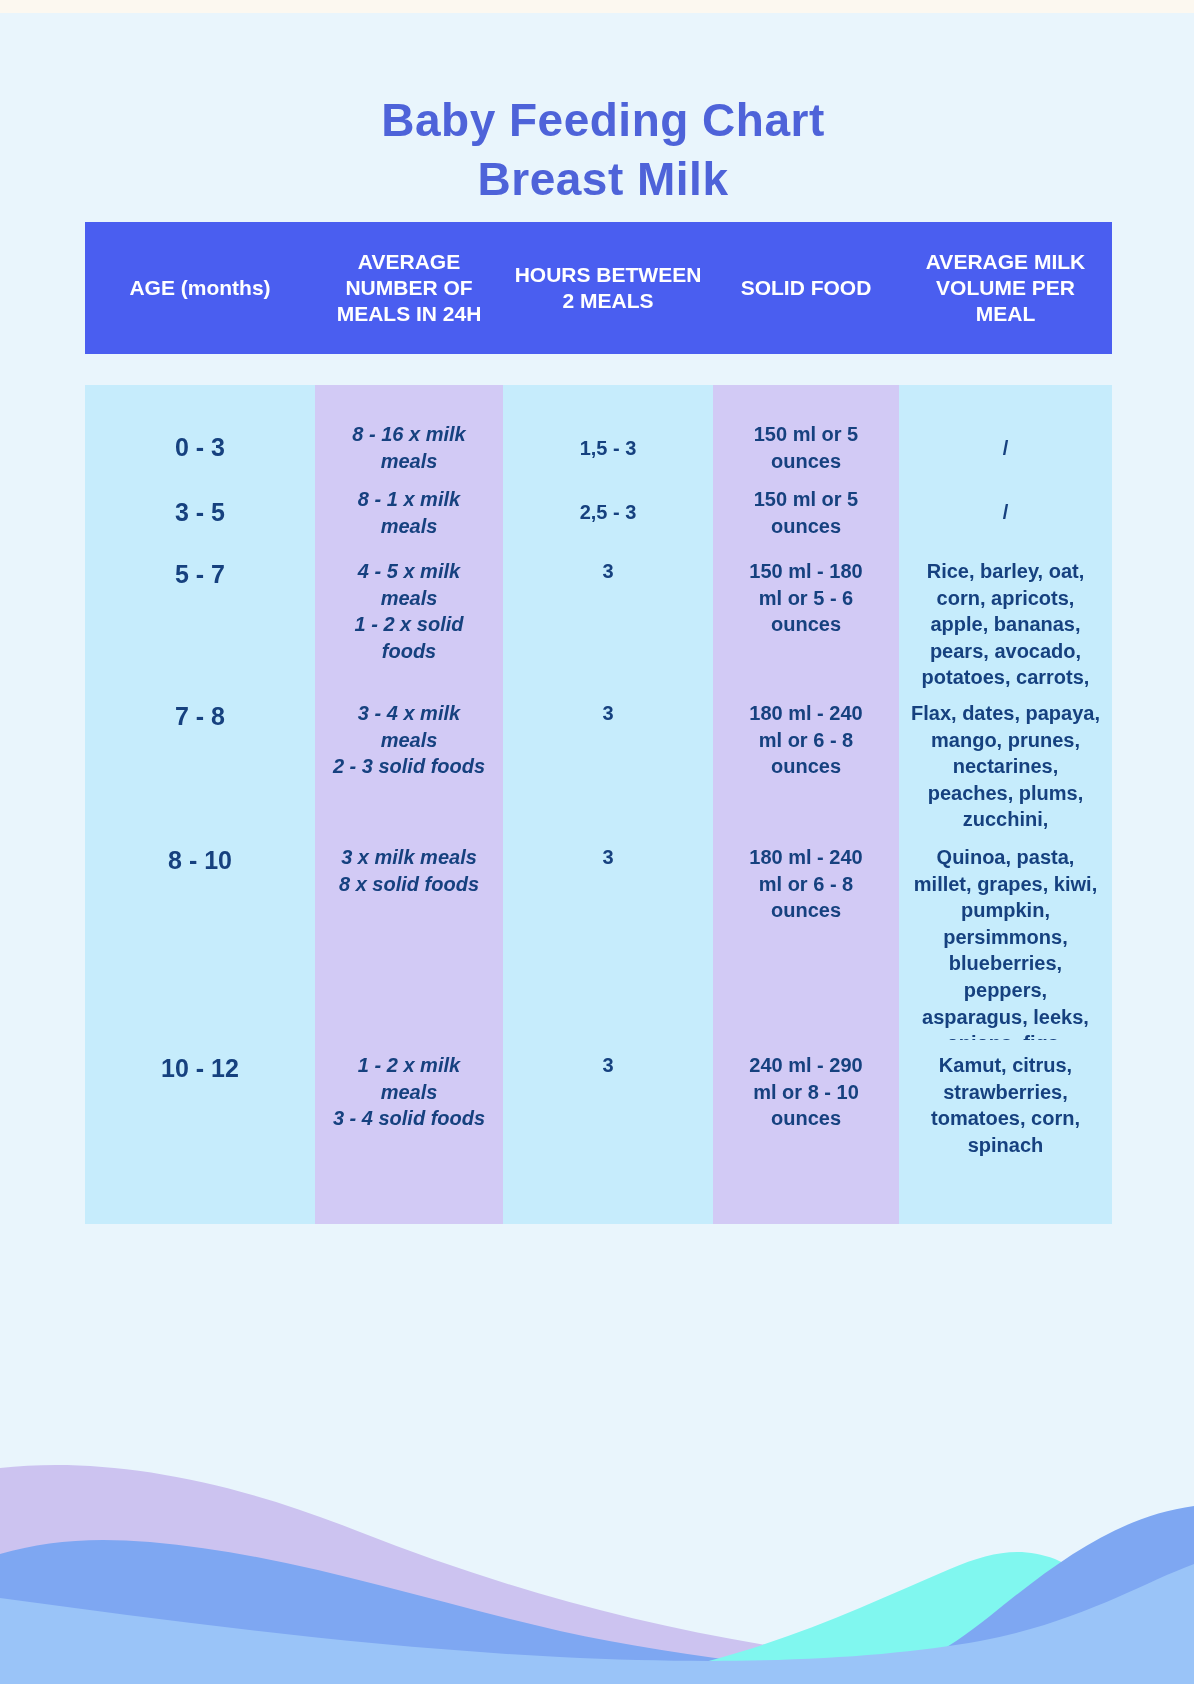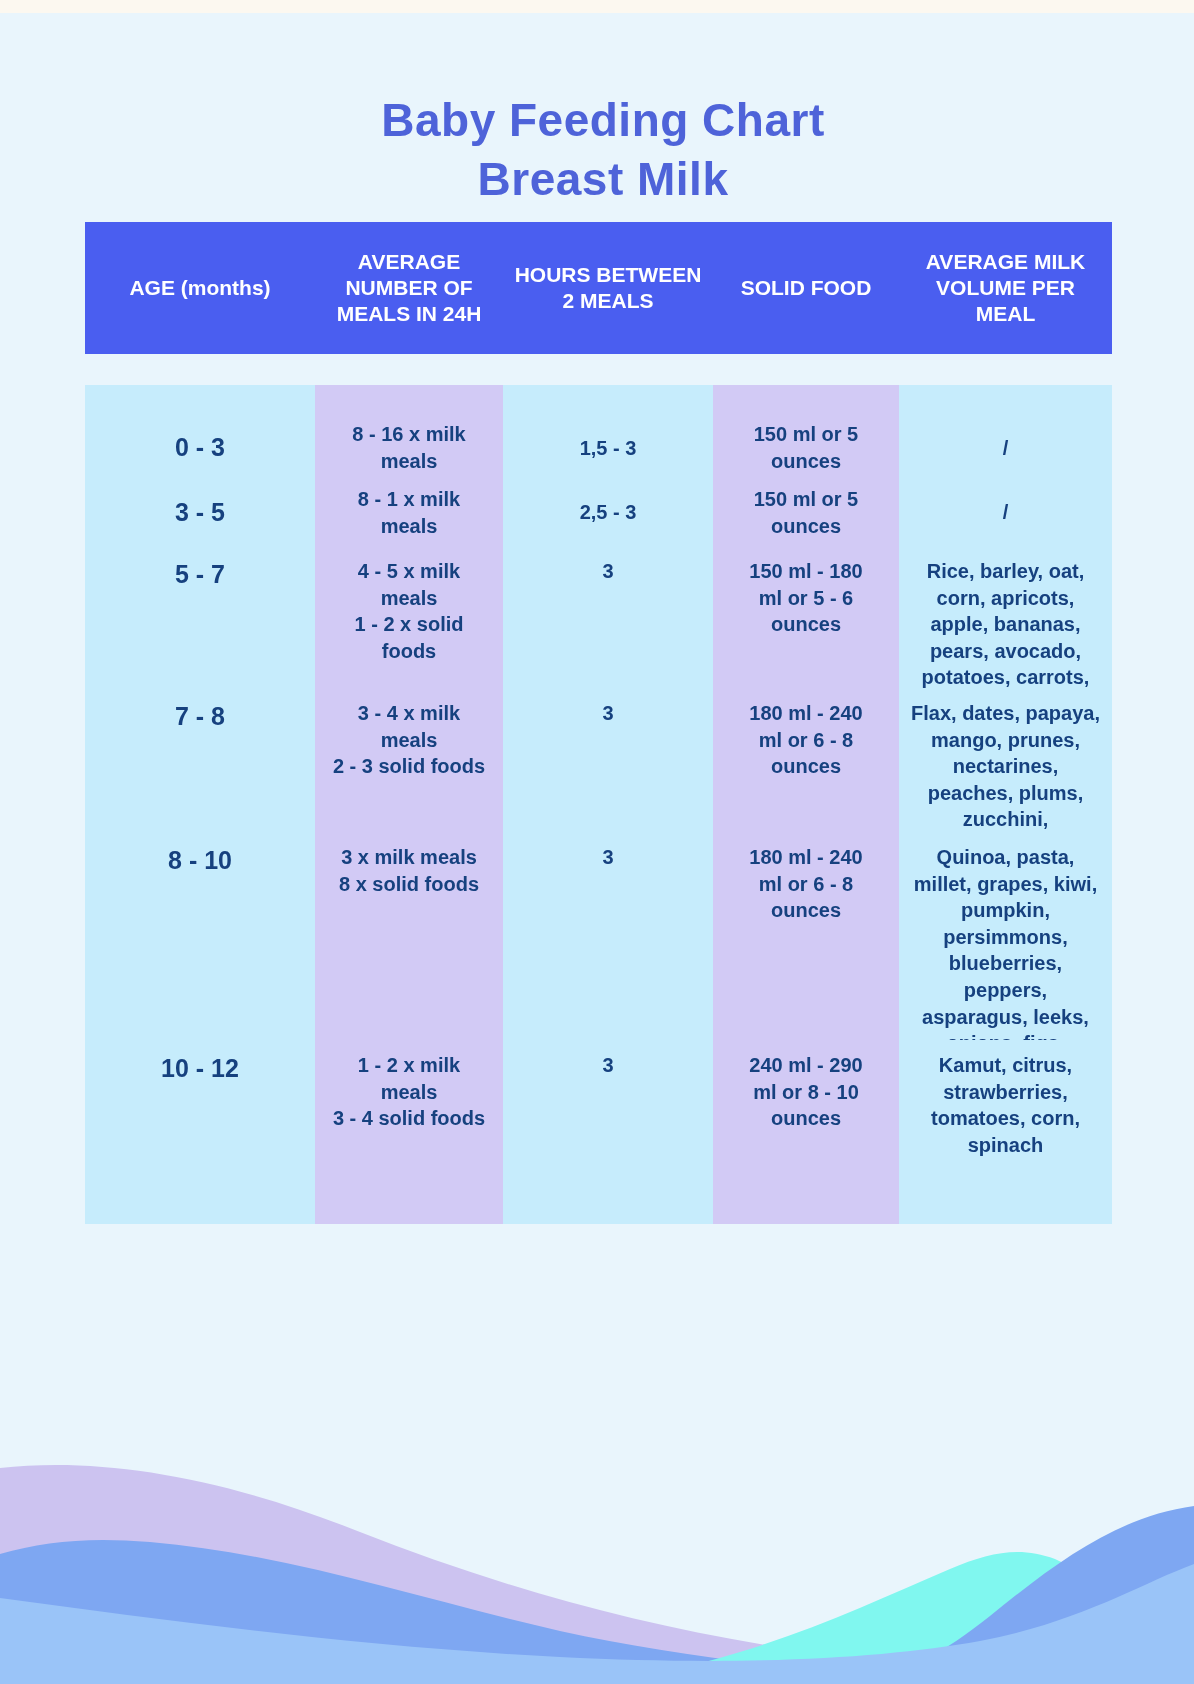--- a/index.html
+++ b/index.html
@@ -54,21 +54,21 @@
     flex-direction: column;
     align-items: center;
     text-align: center;
     color: #16417f;
     font-size: 20px;
     line-height: 1.33;
     background: #c6ecfc;
     padding-left: 10px; padding-right: 10px;
   }
   .c-meals, .c-vol { background: #d2caf5; }
-  .c-meals { padding-left: 13px; padding-right: 13px; }
+  .c-meals { padding-left: 13px; padding-right: 13px; font-style: italic; }
   .c-vol   { padding-left: 28px; padding-right: 28px; }
   .c-age   { font-size: 25px; }
   .meal-line { display: block; }
   
   .r1 { justify-content: center; padding-top: 26px; }
   .r2 { justify-content: center; }
   .r3 { justify-content: flex-start; padding-top: 18px; }
   .r4 { justify-content: flex-start; padding-top: 10px; }
   .r5 { justify-content: flex-start; padding-top: 14px; }
   .r6 { justify-content: flex-start; padding-top: 12px; }

